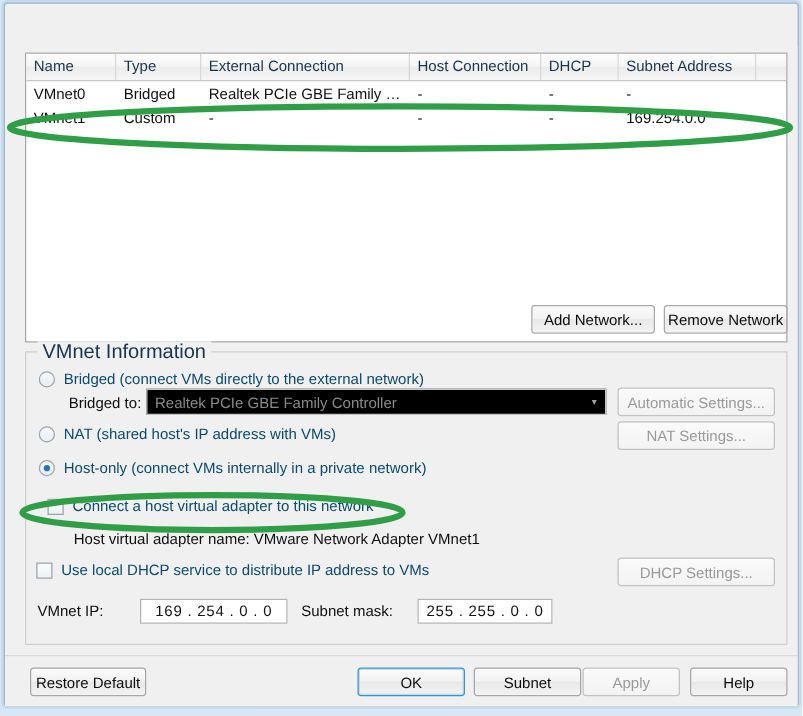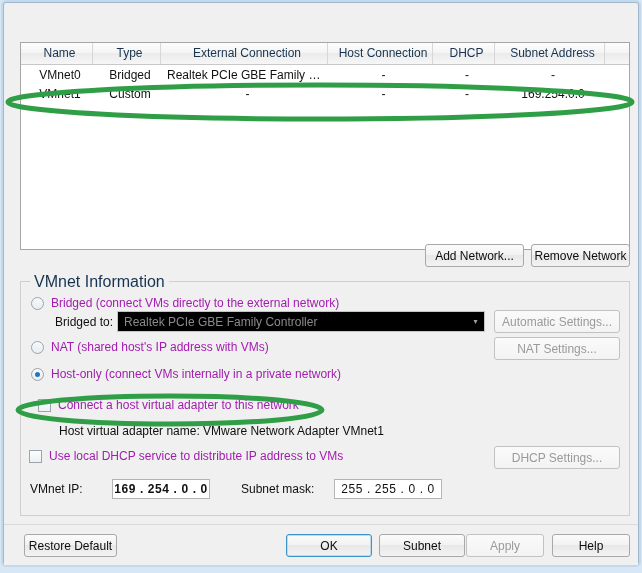--- a/index.html
+++ b/index.html
@@ -94,26 +94,25 @@
     height: 528px;
     background: #f0f0f0;
   }
 
   
   .net-table {
     position: absolute;
     left: 16px;
     top: 5px;
     width: 610px;
-    height: 208px;
+    height: 232px;
     background: #ffffff;
     border: 1px solid #a6a6a6;
     box-sizing: border-box;
     overflow: hidden;
-    text-align: center;
   }
   .thead {
     display: flex;
     height: 22px;
     background: linear-gradient(to bottom,#fdfdfd 0%, #f4f4f4 48%, #ebebeb 50%, #f6f6f6 100%);
     border-bottom: 1px solid #c8c8c8;
     box-sizing: border-box;
   }
   .th {
     font-size: 12px;
@@ -228,21 +227,21 @@
   .checkbox {
     width: 13px;
     height: 13px;
     border: 1px solid #9aa4ad;
     background: linear-gradient(to bottom, #fcfdfd 0%, #edf1f4 100%);
     box-sizing: border-box;
     flex: 0 0 auto;
   }
   .opt-label {
     font-size: 12px;
-    color: #a21caf;
+    color: #0c4a6e;
     margin-left: 7px;
     white-space: nowrap;
   }
 
   #opt-bridged  { left: 27px; top: 259px; }
   #opt-nat      { left: 27px; top: 303px; }
   #opt-hostonly { left: 27px; top: 330px; }
   #opt-connect-adapter { left: 34px; top: 361px; }
   #opt-local-dhcp      { left: 25px; top: 412px; }
 
@@ -311,21 +310,21 @@
     box-sizing: border-box;
     display: flex;
     align-items: center;
     justify-content: center;
     font-size: 12px;
     color: #111111;
     letter-spacing: 0.6px;
     cursor: text;
     white-space: nowrap;
   }
-  #subnet-ip-input   { left: 108px; top: 442px; width: 98px; font-weight: bold; }
+  #subnet-ip-input   { left: 108px; top: 442px; width: 118px; }
   #subnet-mask-input { left: 330px; top: 442px; width: 108px; }
 
   
   .footer-sep {
     position: absolute;
     left: 0;
     top: 487px;
     width: 100%;
     height: 1px;
     background: #dadada;

